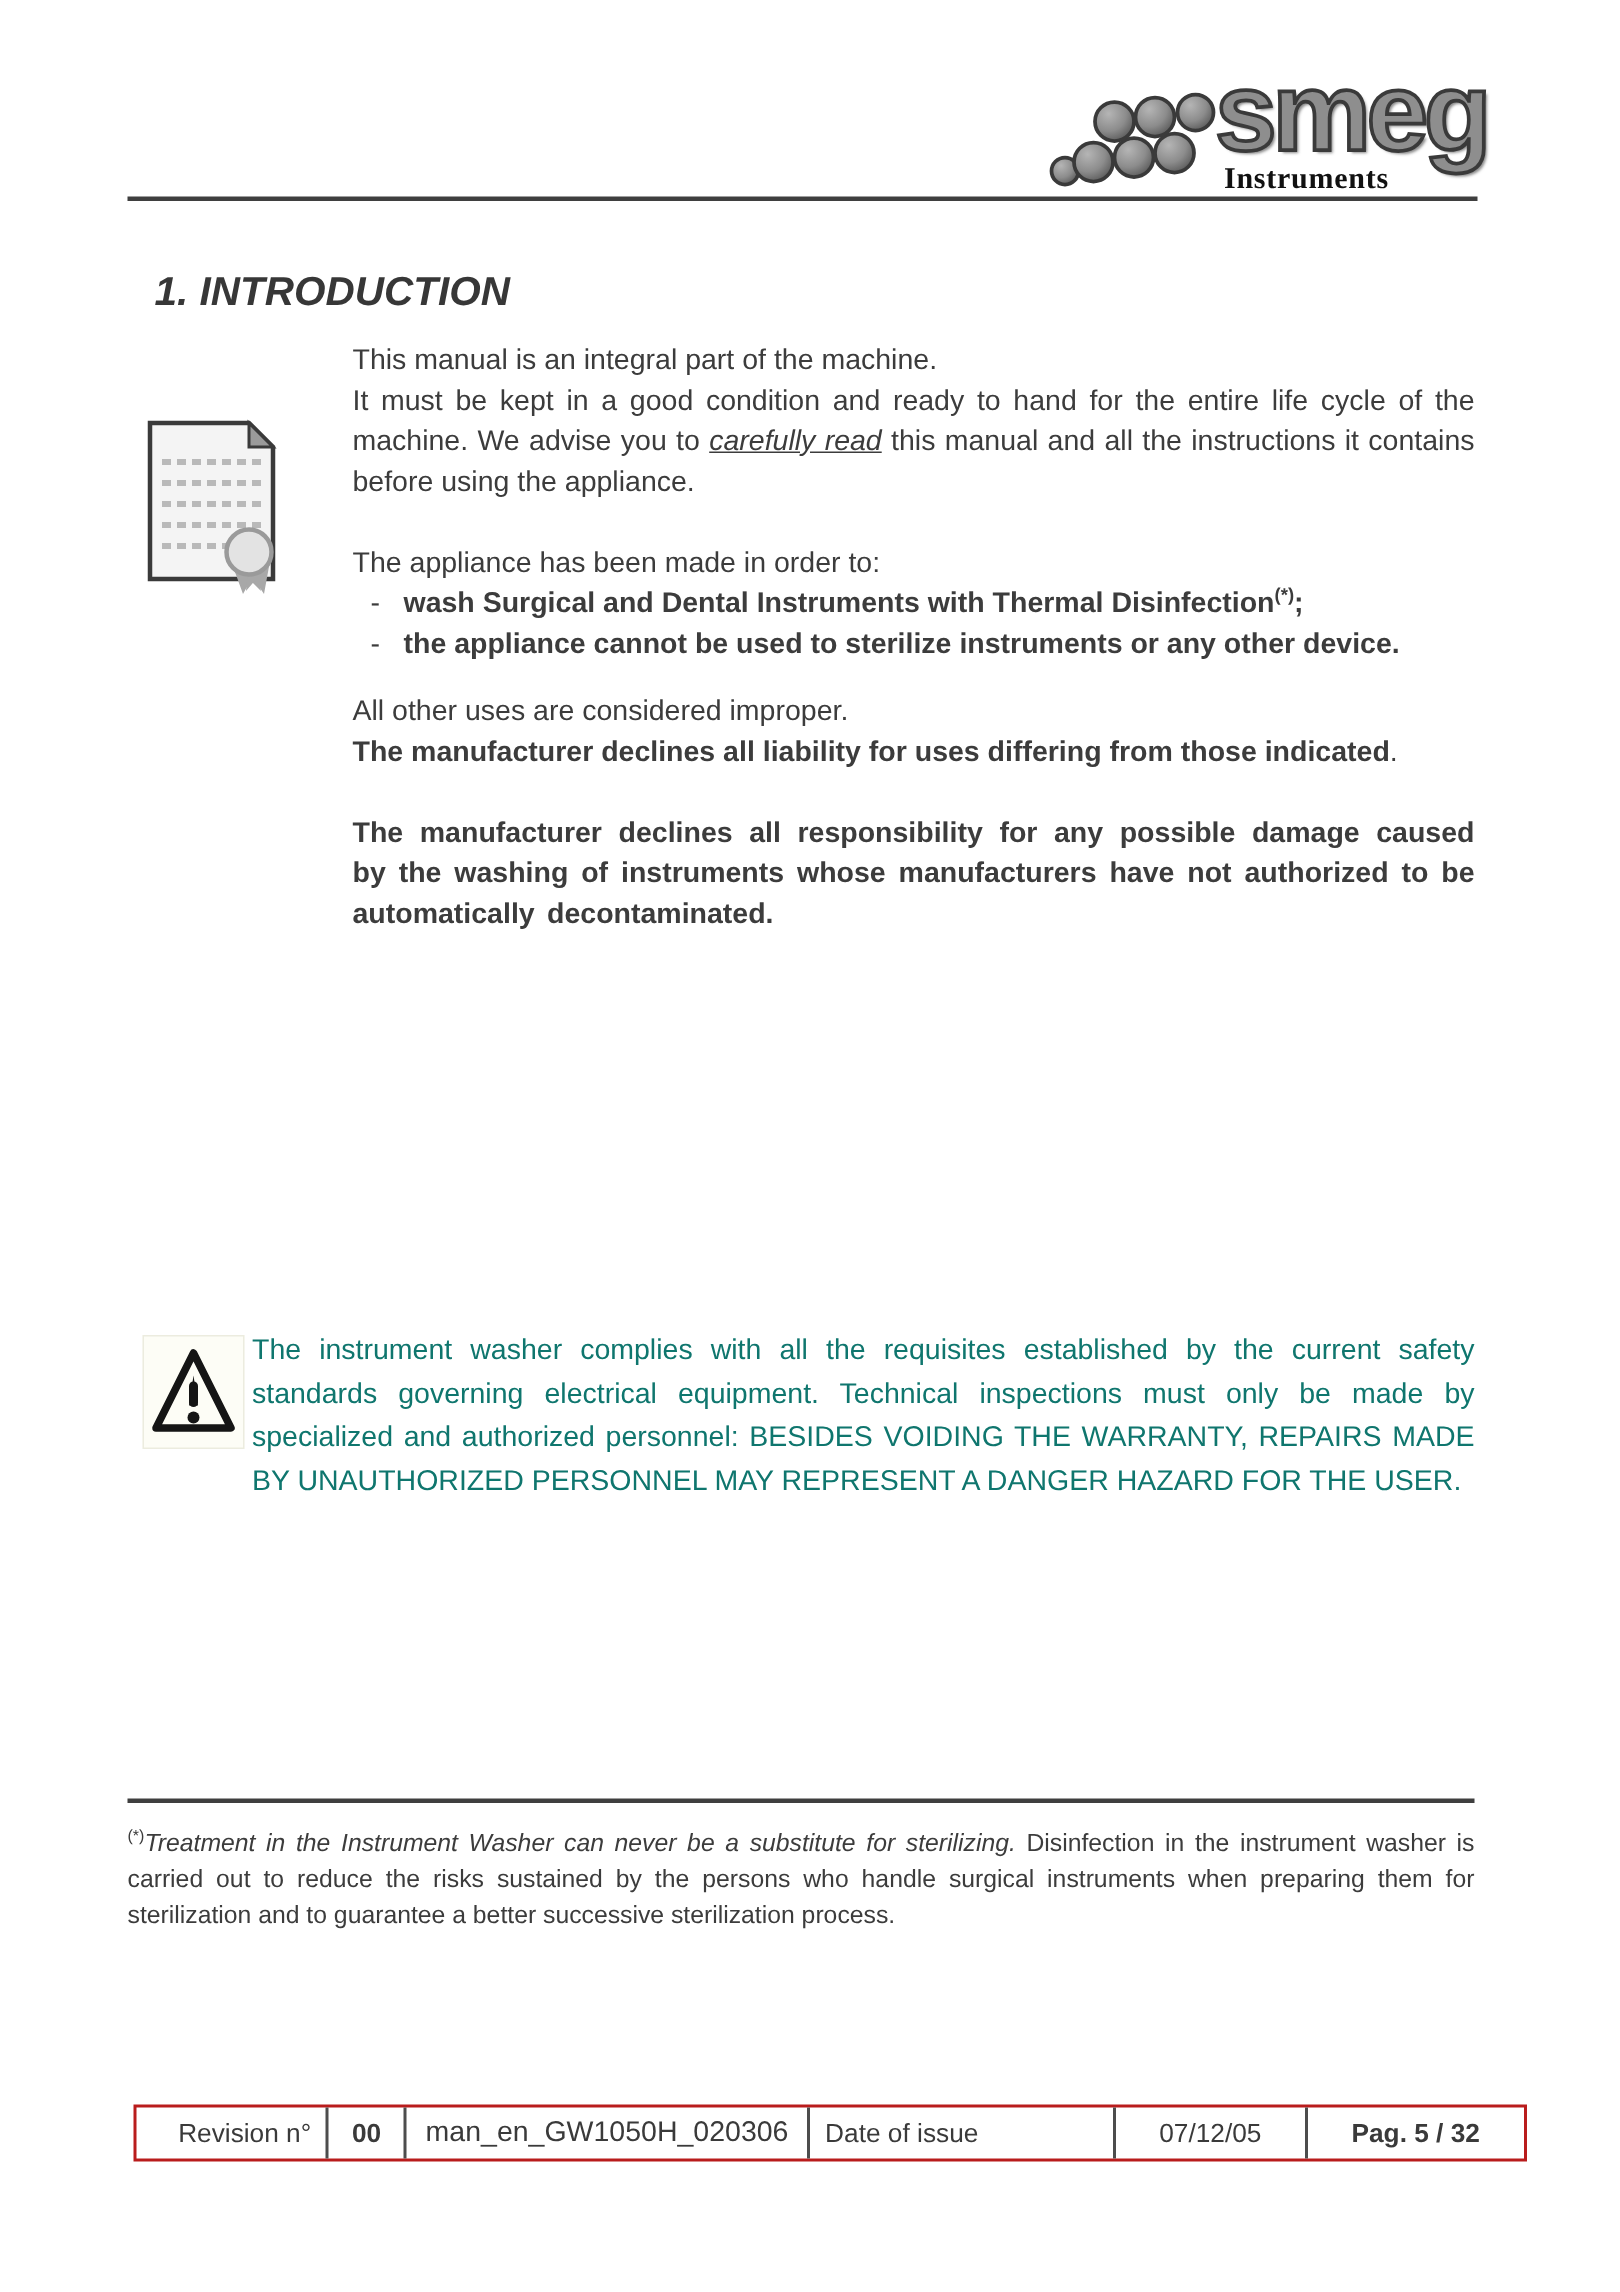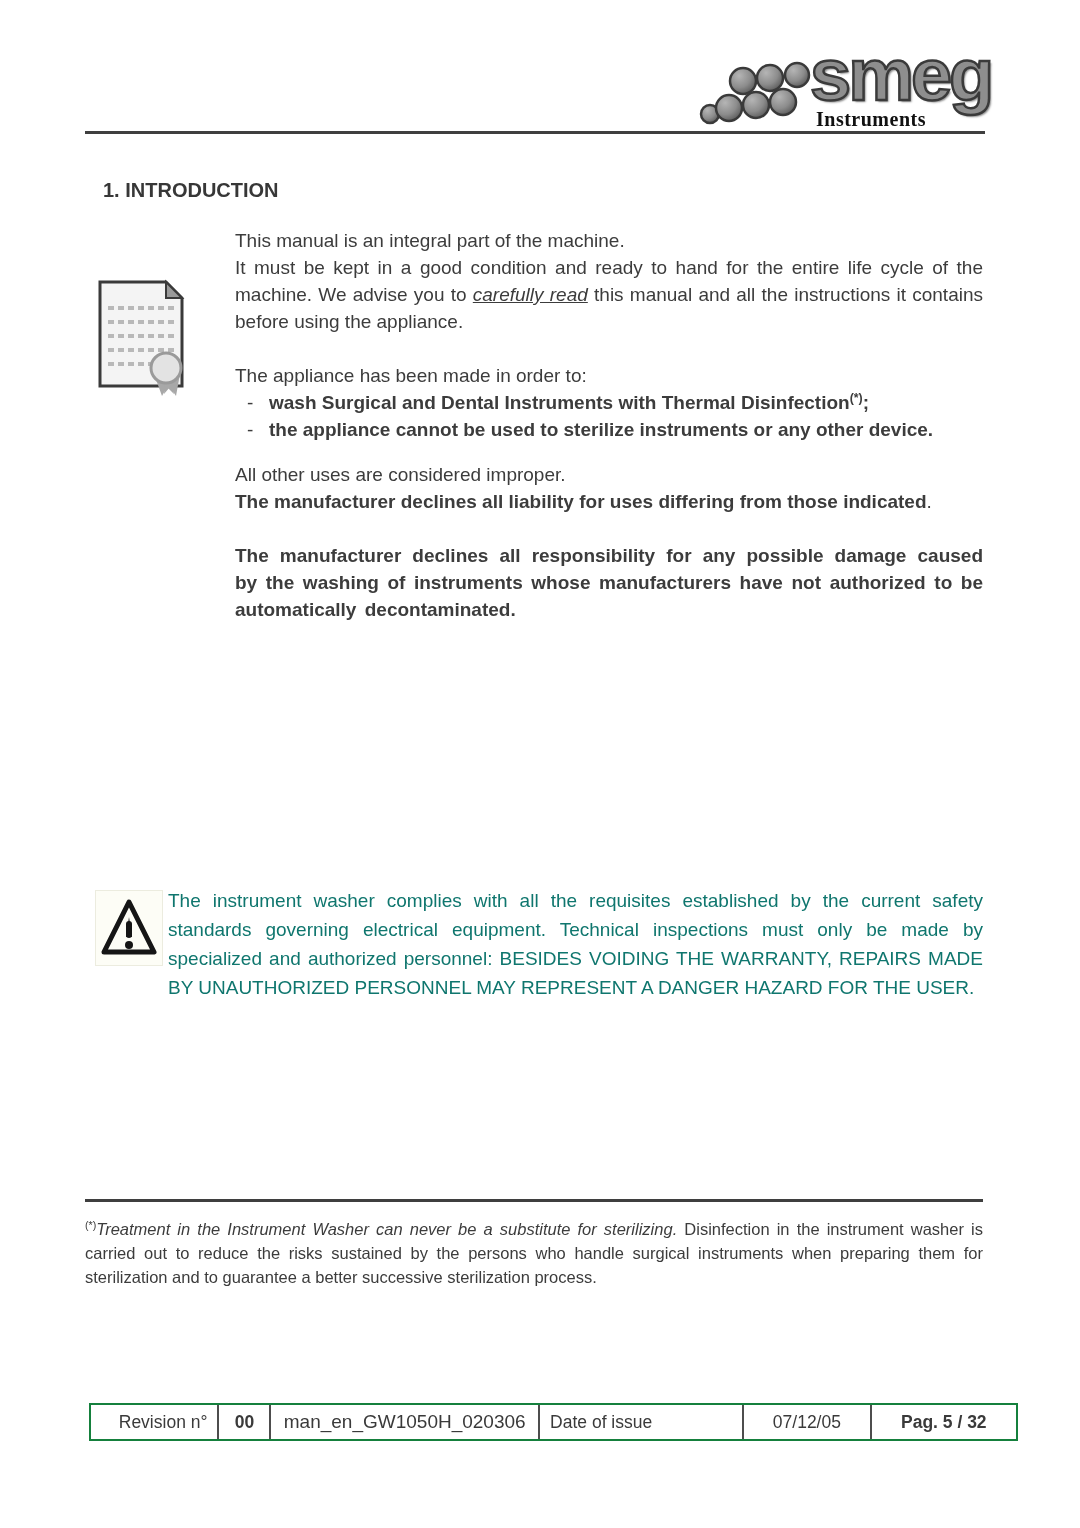--- a/index.html
+++ b/index.html
@@ -53,23 +53,24 @@
     width: 900px;
     height: 3px;
     background: #3f3f3f;
   }
 
   
   .heading {
     position: absolute;
     left: 103px;
     top: 179px;
-    font-size: 20px;
+    font-size: 27px;
     font-weight: bold;
     color: #373737;
+    font-style: italic;
   }
 
   
   .doc-icon { position: absolute; left: 92px; top: 278px; }
 
   
   .body-col {
     position: absolute;
     left: 235px;
     top: 227px;
@@ -133,21 +134,21 @@
   .footnote .fn-italic { font-style: italic; }
 
   
   .footer-table {
     position: absolute;
     left: 89px;
     top: 1403px;
     width: 929px;
     height: 38px;
     display: flex;
-    border: 2px solid #15803d;
+    border: 2px solid #b91c1c;
     font-size: 17.5px;
     color: #3a3a3a;
     background: #fff;
   }
   .footer-cell {
     display: flex;
     align-items: center;
     padding: 0 10px;
     border-right: 2px solid #4d4d4d;
     white-space: nowrap;

